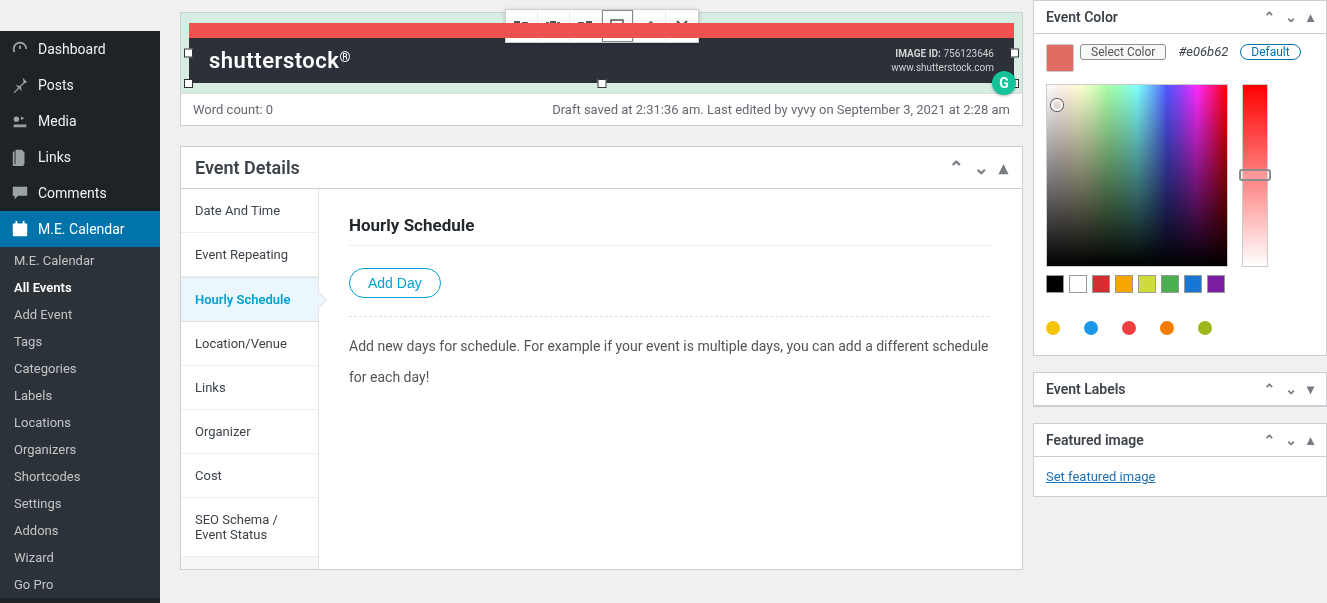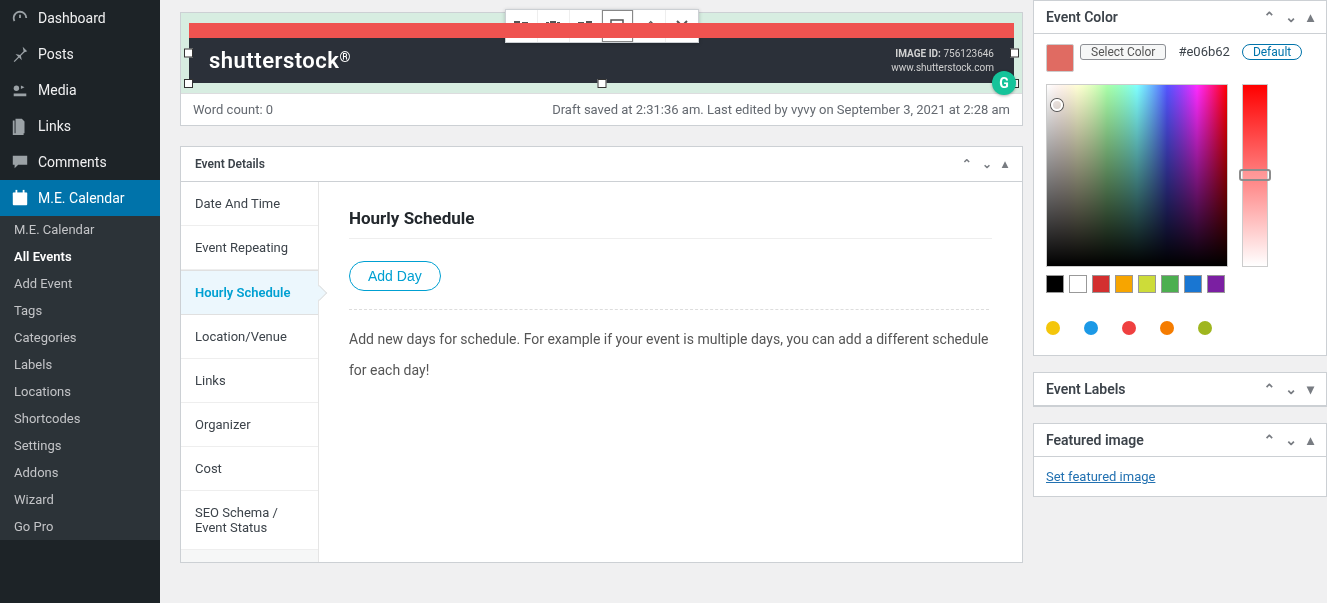--- a/index.html
+++ b/index.html
@@ -15,20 +15,21 @@
   .layout { display: flex; height: 100%; }
   
   .sidebar {
     width: 160px;
     background: #1d2327;
     color: #f0f0f1;
     flex-shrink: 0;
     font-size: 14px;
     overflow-y: auto;
     scrollbar-width: none;
+    margin-top: 31px;
   }
   .sidebar-item, .submenu-item {
     display: flex;
     align-items: center;
     padding: 8px 10px;
     color: #f0f0f1;
     cursor: pointer;
   }
   .sidebar-item .icon { width: 20px; height: 20px; margin-right: 8px; color: rgba(240,246,252,.6); display:inline-flex; align-items:center; justify-content:center; }
   .sidebar-item.active { background: #0073aa; color:#fff; position: relative;}
@@ -73,21 +74,21 @@
     position:absolute; right:-2px; bottom:-12px; width:24px; height:24px; border-radius:50%; background:#15c39a; display:flex; align-items:center; justify-content:center; color:#fff; font-weight:700; font-size:14px; box-shadow:0 1px 3px rgba(0,0,0,.3);
   }
   .editor-status{
     display:flex; justify-content:space-between; padding:8px 12px; border-top:1px solid #dcdcde; color:#646970; font-size:13px; background:#fff;
   }
   
   .metabox{
     background:#fff; border:1px solid #ccd0d4; margin-top:20px;
   }
   .metabox-head{
-    display:flex; justify-content:space-between; align-items:center; padding:10px 14px; border-bottom:1px solid #ccd0d4; font-size:12px; font-weight:600;
+    display:flex; justify-content:space-between; align-items:center; padding:10px 14px; border-bottom:1px solid #ccd0d4; font-size:18px; font-weight:600;
   }
   .metabox-chevrons{ display:flex; gap:10px; color:#787c82;}
   .chev{ cursor:pointer; }
   .event-details-body{ display:flex; min-height:380px;}
   .ed-tabs{
     width:138px; border-right:1px solid #e5e5e5; background:#f6f7f7;
   }
   .ed-tab{
     padding:14px 14px; font-size:13px; color:#3c434a; cursor:pointer; border-bottom:1px solid #eee; background:#fff;
   }
@@ -102,21 +103,21 @@
   }
   .desc{ color:#555; font-size:14px; line-height:2.2; border-top:1px dashed #ddd; padding-top:14px; max-width:640px;}
   
   .rail{ width:294px; flex-shrink:0; padding-right:0; overflow:auto;}
   .rail .metabox{ margin-top:0; margin-bottom:16px;}
   .rail .metabox-head{ font-size:14px; padding:8px 12px;}
   .color-controls{ padding:10px 12px;}
   .color-row{ display:flex; gap:6px; margin-bottom:12px; align-items:flex-start;}
   .swatch-big{ width:28px; height:28px; background:#e06b62; border:1px solid #ccc; border-radius:2px;}
   .select-color{ border:1px solid #8c8f94; border-radius:3px; padding:0 10px; font-size:12px; color:#555; background:#f6f7f7; cursor:pointer; display:flex; align-items:center;}
-  .hex-label{ display:flex; align-items:center; font-size:13px; color:#3c434a; padding:0 6px;}
+  .hex-label{ display:flex; align-items:center; font-size:13px; color:#3c434a; padding:0 6px;font-style:italic;}
   .default-btn{ border:1px solid #0073aa; color:#0073aa; background:#fff; border-radius:14px; padding:0 10px; font-size:12px; cursor:pointer; display:flex; align-items:center;}
   .picker{ display:flex; gap:14px; }
   .sat-area{
     width:182px; height:183px; position:relative; border:1px solid #ccc;
     background:
       linear-gradient(to top, #000, rgba(0,0,0,0)),
       linear-gradient(to right, #fff, rgba(255,255,255,0)),
       linear-gradient(to right, red, #ff0, #0f0, #0ff, #00f, #f0f, red);
   }
   .sat-cursor{ position:absolute; left:4px; top:14px; width:12px; height:12px; border:2px solid #fff; border-radius:50%; box-shadow:0 0 0 1px #555;}
@@ -191,20 +192,21 @@
         </div>
       </div>
     <div class="submenu" id="sidebar-sub">
         <div class="submenu-item">M.E. Calendar</div>
         <div class="submenu-item current">All Events</div>
         <div class="submenu-item">Add Event</div>
         <div class="submenu-item">Tags</div>
         <div class="submenu-item">Categories</div>
         <div class="submenu-item">Labels</div>
         <div class="submenu-item">Locations</div>
+        <div class="submenu-item">Organizers</div>
         <div class="submenu-item">Shortcodes</div>
         <div class="submenu-item">Settings</div>
         <div class="submenu-item">Addons</div>
         <div class="submenu-item">Wizard</div>
         <div class="submenu-item">Go Pro</div>
       </div>
   </nav>
 
   <div class="main">
 

